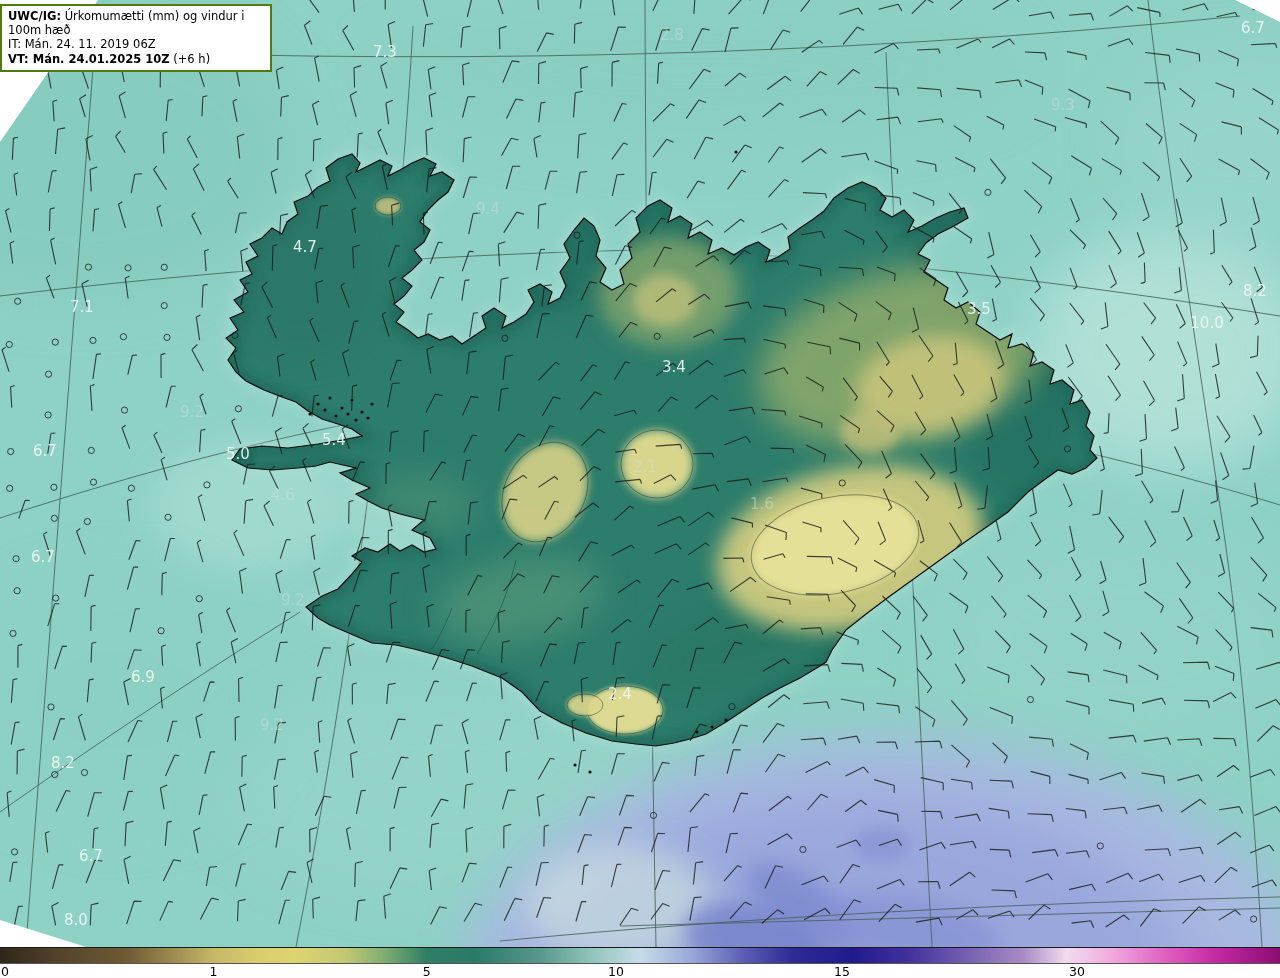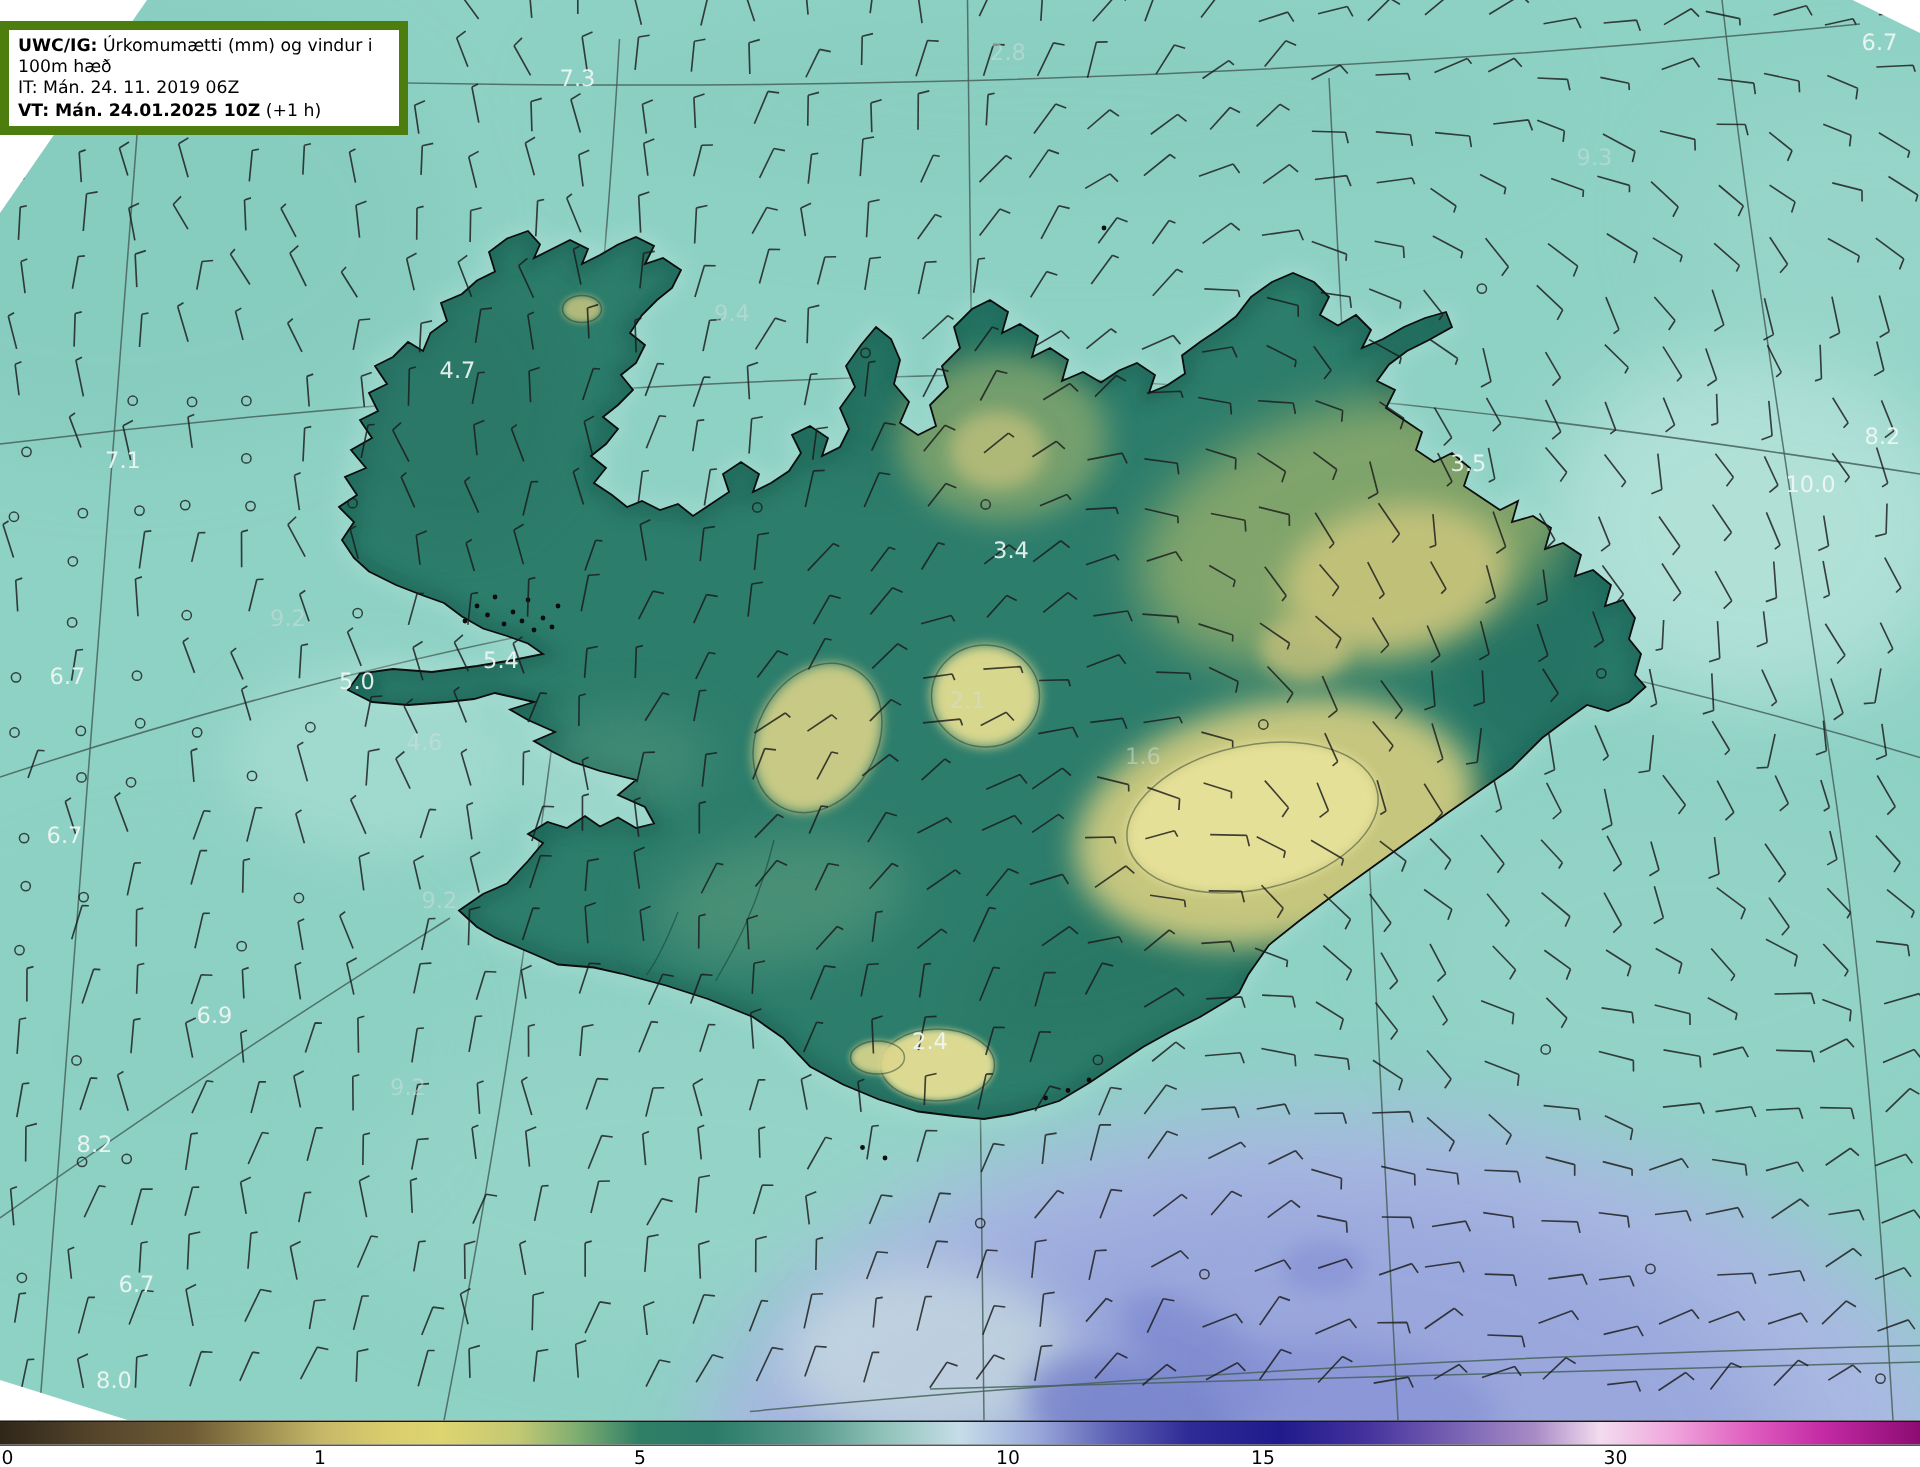--- a/index.html
+++ b/index.html
@@ -4,22 +4,22 @@
 <style>
   * { margin:0; padding:0; box-sizing:border-box; }
   html,body { background:#ffffff; }
   #app {
     position:relative; width:1280px; height:978px; overflow:hidden;
     font-family:"DejaVu Sans", sans-serif; background:#ffffff;
   }
   #map-wrap { position:absolute; left:0; top:0; width:1280px; height:947px; }
   #mapsvg { display:block; }
   #title-box {
-    position:absolute; left:0; top:14px; width:272px;
-    background:#ffffff; border:6px solid #4d7c0f;
+    position:absolute; left:0; top:4px; width:272px;
+    background:#ffffff; border:2px solid #4d7c0f;
     padding:3px 6px 4px 6px; font-size:11.5px; line-height:14.2px; color:#000;
     z-index:5;
   }
   #title-box .b { font-weight:bold; }
   #colorbar {
     position:absolute; left:0; top:947px; width:1280px; height:17px;
     border-top:1px solid #1a1a1a; border-bottom:1px solid #555;
   }
   #cbar-labels {
     position:absolute; left:0; top:965px; width:1280px; height:13px;
@@ -1052,27 +1052,27 @@
           <text x="272" y="730" class="map-label faint">9.2</text>
           <text x="63" y="768" class="map-label">8.2</text>
           <text x="91" y="861" class="map-label">6.7</text>
           <text x="76" y="925" class="map-label">8.0</text>
         </g>
     </svg>
 
     <div id="title-box">
       <div><span class="b">UWC/IG:</span><span> Úrkomumætti (mm) og vindur i 100m hæð</span></div>
       <div>IT: Mán. 24. 11. 2019 06Z</div>
-      <div><span class="b">VT: Mán. 24.01.2025 10Z</span><span> (+1 h)</span></div>
+      <div><span class="b">VT: Mán. 24.01.2025 10Z</span><span> (+6 h)</span></div>
     </div>
   </div>
 
   <div id="colorbar" style="background: linear-gradient(to right, rgb(48, 39, 26) 0%, rgb(85, 69, 43) 5%, rgb(111, 92, 53) 10%, rgb(197, 183, 103) 16.67%, rgb(217, 204, 109) 20%, rgb(222, 212, 112) 23%, rgb(194, 200, 115) 27%, rgb(127, 174, 113) 30%, rgb(47, 127, 102) 33.33%, rgb(42, 122, 104) 37%, rgb(85, 151, 138) 42%, rgb(143, 194, 184) 46%, rgb(198, 221, 232) 50%, rgb(153, 168, 218) 54%, rgb(92, 95, 180) 58%, rgb(46, 42, 150) 62%, rgb(32, 27, 140) 66.67%, rgb(67, 49, 156) 71%, rgb(122, 100, 180) 76%, rgb(169, 140, 198) 80%, rgb(242, 220, 239) 83.33%, rgb(240, 167, 221) 87%, rgb(224, 96, 192) 91%, rgb(195, 42, 164) 95%, rgb(140, 12, 114) 100%);"></div>
   <div id="cbar-labels">
       <div class="cbar-tick" style="left: 0px; transform: translateX(1px);">0</div>
       <div class="cbar-tick" style="left: 213.376px; transform: translateX(-50%);">1</div>
       <div class="cbar-tick" style="left: 426.624px; transform: translateX(-50%);">5</div>
-      <div class="cbar-tick" style="left: 672px; transform: translateX(-50%);">10</div>
+      <div class="cbar-tick" style="left: 616px; transform: translateX(-50%);">10</div>
       <div class="cbar-tick" style="left: 842px; transform: translateX(-50%);">15</div>
       <div class="cbar-tick" style="left: 1077px; transform: translateX(-50%);">30</div>
       <div class="cbar-tick" style="left: 1332px; transform: translateX(-100%);">50</div>
     </div>
 </div>
 
 </body></html>

